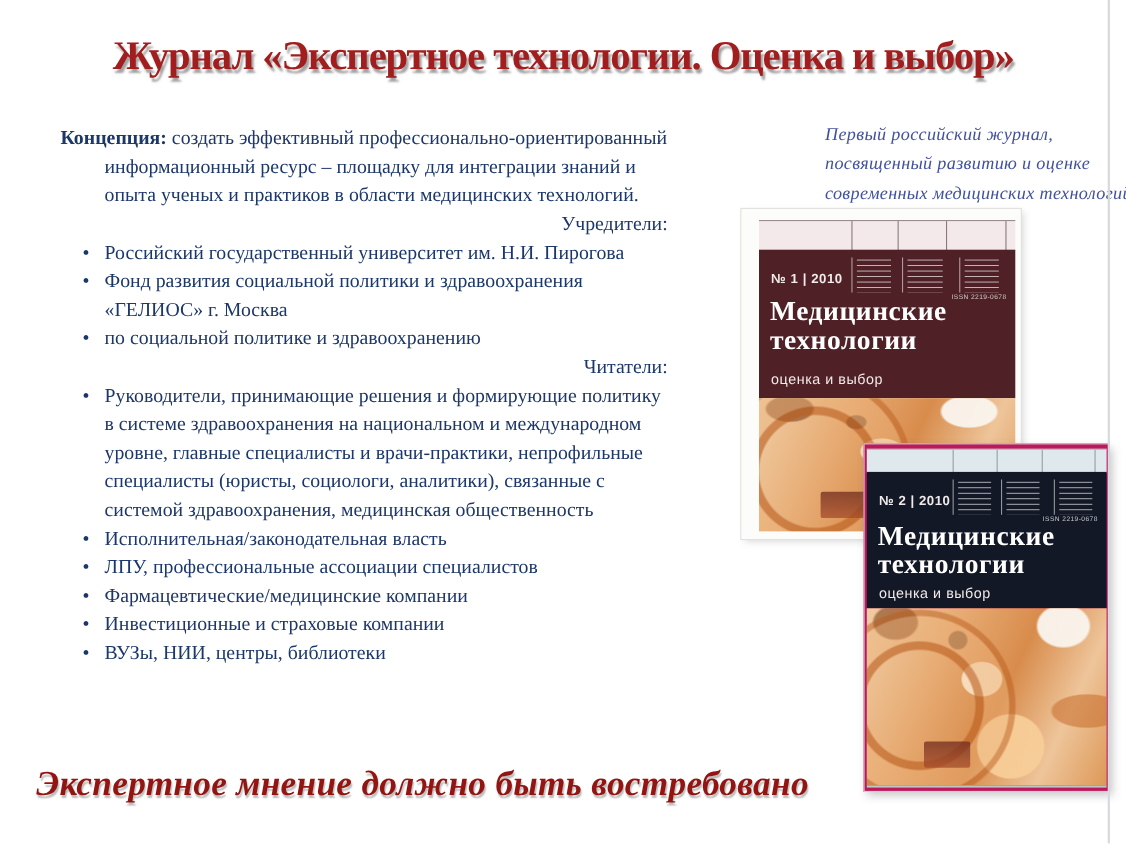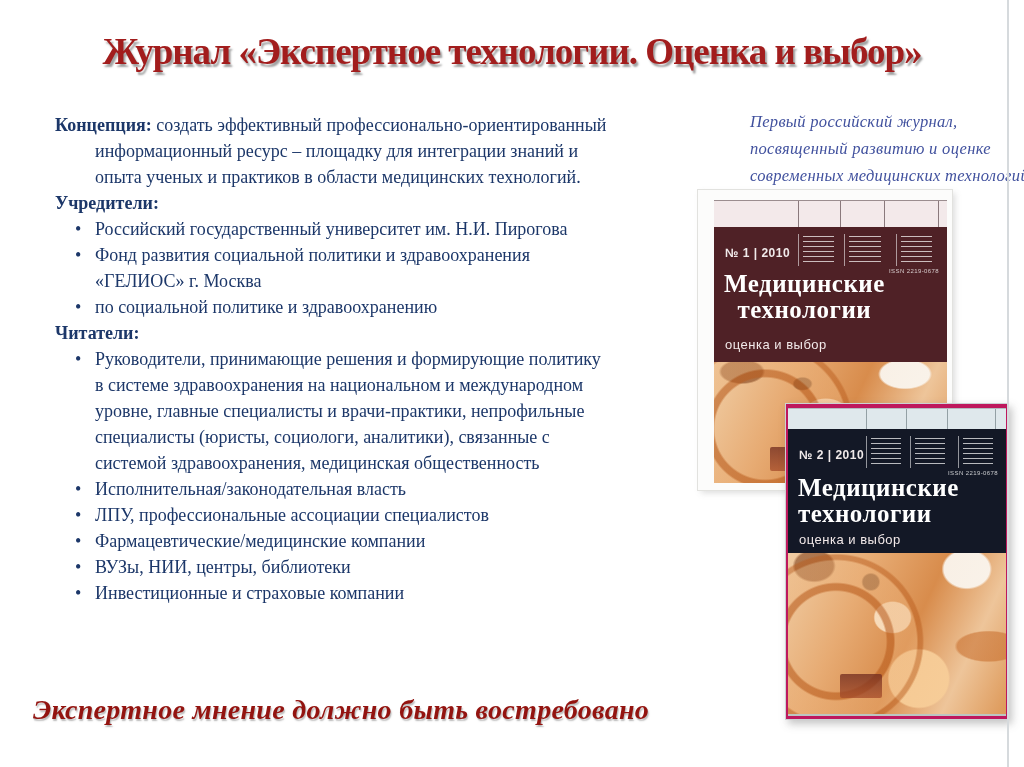--- a/index.html
+++ b/index.html
@@ -9,36 +9,36 @@
   
   .title{position:absolute;left:0;top:30px;width:100%;text-align:center;
          font-size:37px;font-weight:bold;letter-spacing:-1px;color:#a21d1d;
          text-shadow:2px 3px 2px rgba(130,130,130,.75);white-space:nowrap;}
 
   
   .content{position:absolute;left:55px;top:112px;width:552px;color:#1c3769;
            font-size:18px;line-height:26px;}
   .para{margin:0;padding-left:40px;text-indent:-40px;}
   .para b{font-weight:bold;}
-  .hdr{margin:0;font-weight:bold;}
+  .hdr{margin:0;font-weight:normal;text-align:right;}
   .content ul{list-style:none;margin:0;padding:0;}
   .content li{position:relative;padding-left:40px;}
   .content li::before{content:"\2022";position:absolute;left:20px;top:0;color:#1c3769;}
   .blk{display:block;}
   .ind{}
 
   
   .tagline{position:absolute;left:723px;top:108px;width:330px;color:#41519e;
            font-style:italic;font-size:16.5px;line-height:27px;letter-spacing:.3px;margin-left:27px;}
   .tagline span{display:block;}
 
   
   .cover{position:absolute;background:#fcfcfb;}
-  .cover1{left:698px;top:190px;width:254px;height:300px;
-          box-shadow:0 0 0 1px #e2e2df, 3px 3px 6px rgba(120,120,120,.25);text-align:center;}
+  .cover1{left:674px;top:190px;width:254px;height:300px;
+          box-shadow:0 0 0 1px #e2e2df, 3px 3px 6px rgba(120,120,120,.25);}
   .cover2{left:785px;top:403px;width:222px;height:315px;background:#be185d;
           border:1px solid #ccd2d4;box-shadow:3px 4px 8px rgba(90,90,90,.35);}
 
   .band{position:absolute;}
   .band .vl{position:absolute;top:0;width:1px;height:100%;}
   .c1-band{left:16px;top:10px;right:5px;height:27px;background:#f3e9ea;border-top:1px solid #9b8d8f;}
   .c1-band .vl{background:#8a797c;}
   .c2-band{left:2px;top:4px;right:2px;height:21px;background:#dfe8ec;border-top:1px solid #b3bcc0;}
   .c2-band .vl{background:#93a0a5;}
 
@@ -72,21 +72,21 @@
       radial-gradient(ellipse at 60% 78%, rgba(247,205,152,.95) 0 16%, rgba(0,0,0,0) 17%),
       radial-gradient(ellipse at 92% 58%, rgba(198,106,40,.55) 0 11%, rgba(0,0,0,0) 12%),
       radial-gradient(ellipse at 48% 40%, rgba(250,226,196,.9) 0 11%, rgba(0,0,0,0) 12%),
       linear-gradient(115deg,#f0cda4,#e7ab73 30%,#d88c4c 55%,#eec59a 78%,#dd9858);}
   .photo::after{content:"";position:absolute;left:24%;bottom:10%;width:42px;height:24px;
       background:linear-gradient(#6f2a1e,#a64c2a);opacity:.75;border-radius:2px;}
   .c1-photo{left:16px;top:172px;right:5px;bottom:7px;}
   .c2-photo{left:2px;top:149px;right:2px;bottom:3px;border-bottom:2px solid #bcc6c2;}
 
   
-  .footer{position:absolute;left:33px;top:694px;font-size:28px;font-weight:bold;
+  .footer{position:absolute;left:33px;top:694px;font-size:32px;font-weight:bold;
           font-style:italic;color:#931410;letter-spacing:.3px;
           text-shadow:1px 2px 1.5px rgba(140,140,140,.6);white-space:nowrap;}
 
   
   .edge-line{position:absolute;left:1007px;top:0;width:2px;height:767px;background:#d6dadd;}
 </style>
 </head>
 <body>
 
 <div class="slide">
@@ -100,22 +100,22 @@
         <li><span>Российский государственный университет им. Н.И. Пирогова</span></li>
         <li><span>Фонд развития социальной политики и здравоохранения</span><span class="blk">«ГЕЛИОС» г. Москва</span></li>
         <li><span class="blk ind">по социальной политике и здравоохранению</span></li>
       </ul>
     <p class="hdr">Читатели:</p>
     <ul>
         <li><span>Руководители, принимающие решения и формирующие политику в системе здравоохранения на национальном и международном уровне, главные специалисты и врачи-практики, непрофильные специалисты (юристы, социологи, аналитики), связанные с системой здравоохранения, медицинская общественность</span></li>
         <li><span>Исполнительная/законодательная власть</span></li>
         <li><span>ЛПУ, профессиональные ассоциации специалистов</span></li>
         <li><span>Фармацевтические/медицинские компании</span></li>
+        <li><span>Инвестиционные и страховые компании</span></li>
         <li><span>ВУЗы, НИИ, центры, библиотеки</span></li>
-        <li><span>Инвестиционные и страховые компании</span></li>
       </ul>
   </div>
 
   <div class="tagline">
     <span>Первый российский журнал,</span>
     <span>посвященный развитию и оценке</span>
     <span>современных медицинских технологий</span>
   </div>
 
   <div class="cover cover1">

